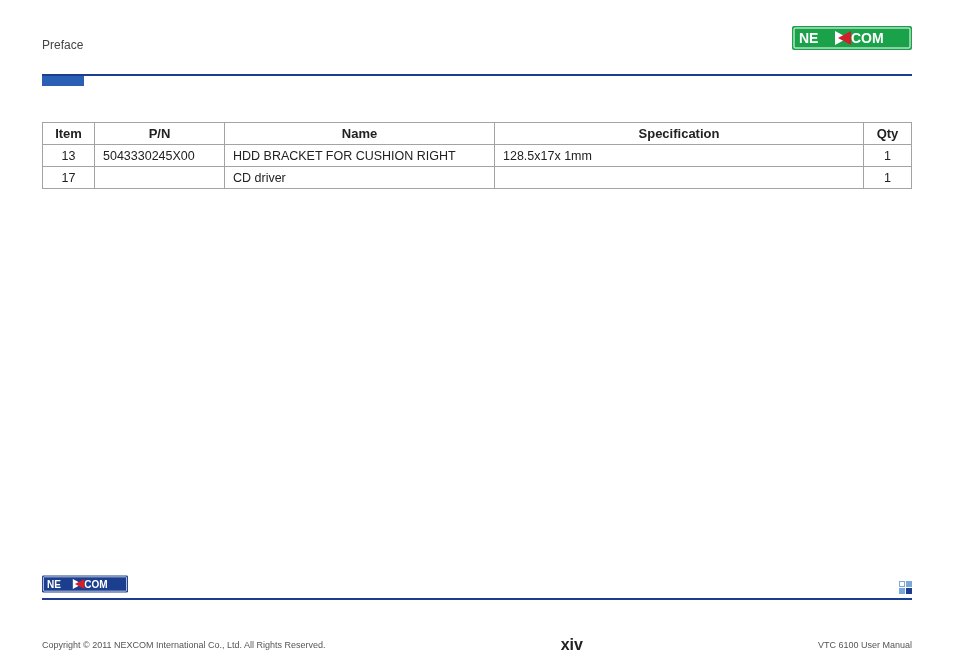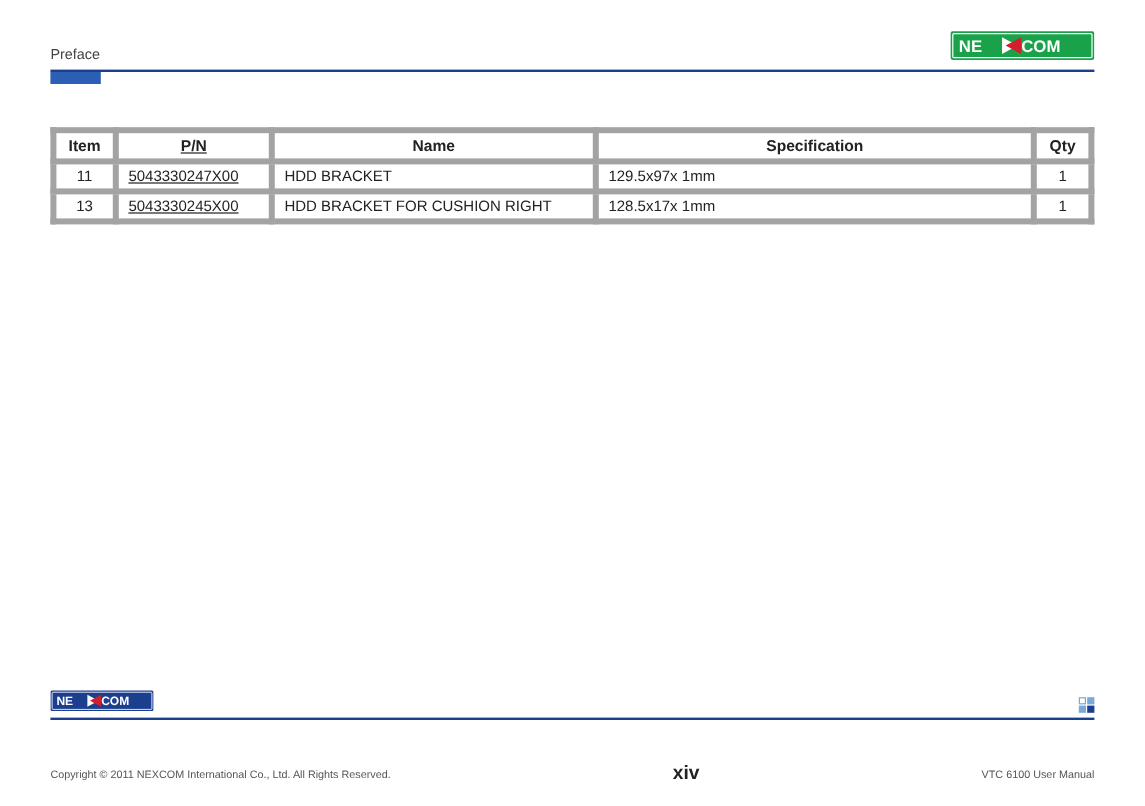--- a/index.html
+++ b/index.html
@@ -9,21 +9,21 @@
       background: #fff;
       font-family: "Segoe UI", Arial, sans-serif;
       color: #333;
       position: relative;
       padding: 24px 42px 0 42px;
     }
     .header-row {
       display: flex;
       justify-content: space-between;
       align-items: flex-end;
-      margin-bottom: 6px;
+      margin-bottom: 22px;
     }
     .preface {
       font-size: 12px;
       color: #444;
       font-weight: 400;
     }
     .logo-top, .logo-bottom {
       display: inline-flex;
       align-items: center;
       text-decoration: underline;
@@ -42,32 +42,32 @@
       margin-top: 0;
       margin-bottom: 36px;
     }
     table.parts {
       width: 100%;
       border-collapse: collapse;
       font-size: 12.5px;
       color: #222;
     }
     table.parts th, table.parts td {
-      border: 5px solid #a3a3a3;
+      border: 1px solid #a3a3a3;
       padding: 3px 8px;
       vertical-align: middle;
       height: 22px;
     }
     table.parts th {
       font-weight: 700;
       text-align: center;
       font-size: 13px;
     }
     .col-item { width: 52px; text-align: center; }
-    .col-pn   { width: 130px; text-align: left; text-decoration: underline; }
+    .col-pn   { width: 130px; text-align: left; }
     .col-name { width: 270px; text-align: left; margin-left: 42px; }
     .col-spec { text-align: left; }
     .col-qty  { width: 48px; text-align: center; }
     td.center { text-align: center; }
     .footer {
       position: absolute;
       left: 42px;
       right: 42px;
       bottom: 18px;
     }
@@ -132,31 +132,31 @@
     <tr>
       <th class="col-item">Item</th>
       <th class="col-pn">P/N</th>
       <th class="col-name">Name</th>
       <th class="col-spec">Specification</th>
       <th class="col-qty">Qty</th>
     </tr>
   </thead>
   <tbody>
       <tr>
-        <td class="col-item center">11</td>
-        <td class="col-pn">5043330247X00</td>
-        <td class="col-name">HDD BRACKET</td>
-        <td class="col-spec">129.5x97x 1mm</td>
-        <td class="col-qty center">1</td>
-      </tr>
-      <tr>
         <td class="col-item center">13</td>
         <td class="col-pn">5043330245X00</td>
         <td class="col-name">HDD BRACKET FOR CUSHION RIGHT</td>
         <td class="col-spec">128.5x17x 1mm</td>
+        <td class="col-qty center">1</td>
+      </tr>
+      <tr>
+        <td class="col-item center">17</td>
+        <td class="col-pn"></td>
+        <td class="col-name">CD driver</td>
+        <td class="col-spec"></td>
         <td class="col-qty center">1</td>
       </tr>
     </tbody>
 </table>
 
 <div class="footer">
   <div class="footer-top">
     <div class="logo-bottom">
       <svg viewBox="0 0 240 48">
         <rect x="0" y="0" width="240" height="48" rx="4" fill="#1b3e8f"></rect>

